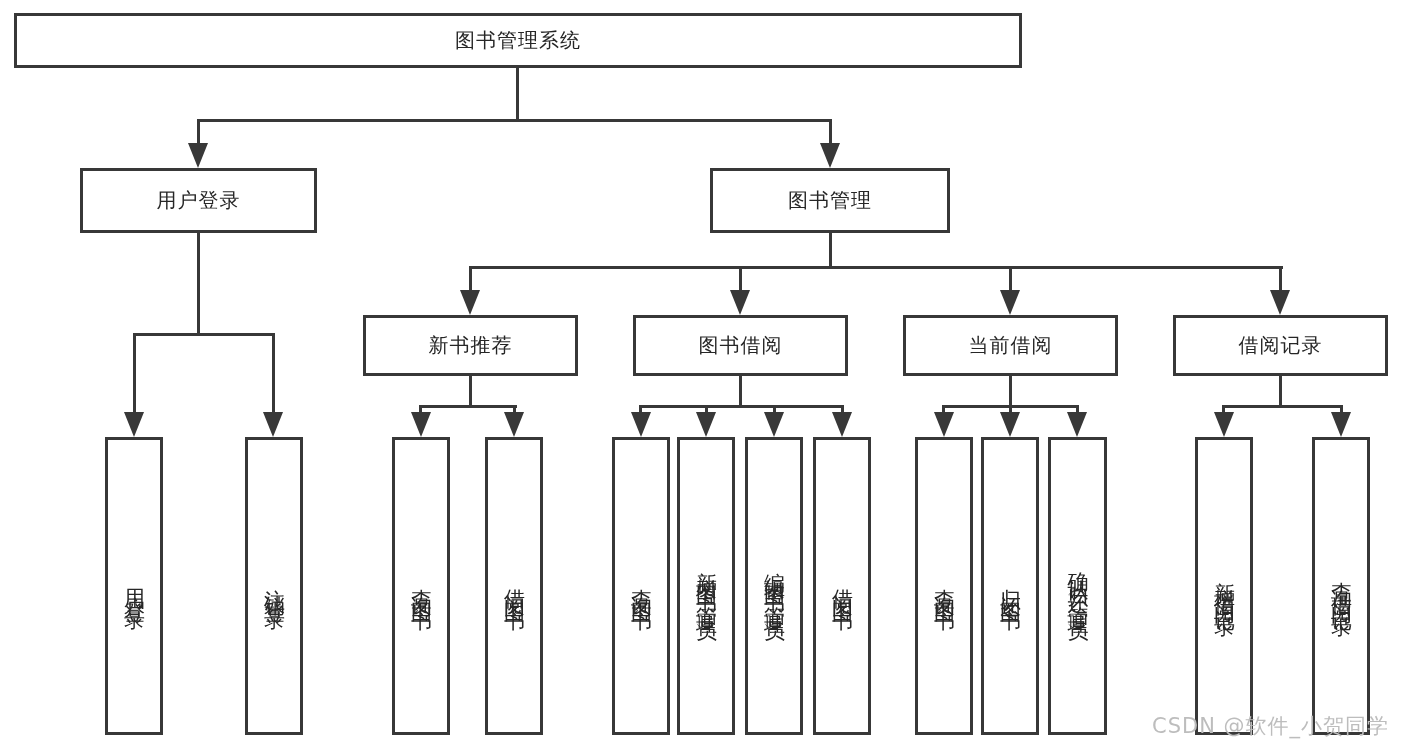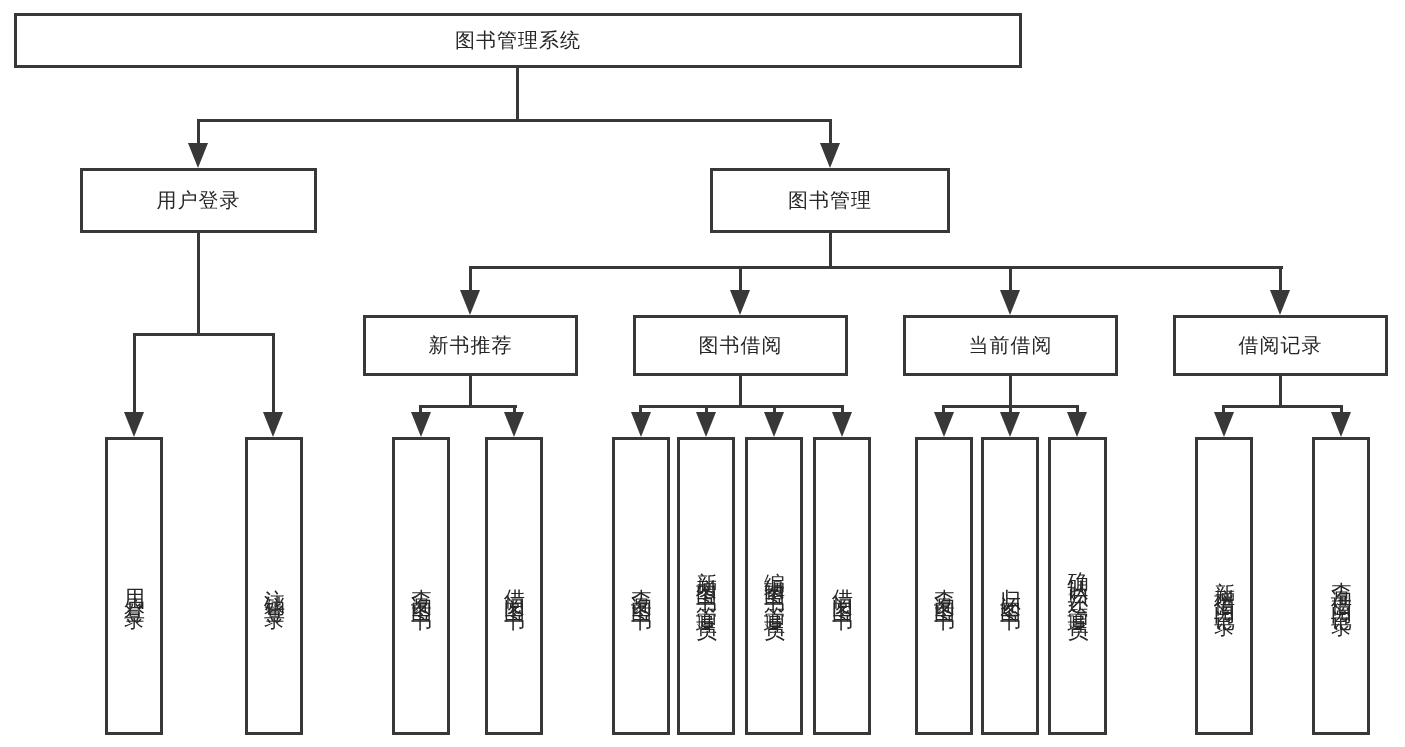--- a/index.html
+++ b/index.html
@@ -153,14 +153,15 @@
   <div class="arr" style="left:1000px;top:412px;"></div>
   <div class="arr" style="left:1067px;top:412px;"></div>
 
   <div class="line" style="left:1279px;top:376px;width:3px;height:32px;"></div>
   <div class="line" style="left:1222px;top:405px;width:121px;height:3px;"></div>
   <div class="line" style="left:1222px;top:405px;width:3px;height:10px;"></div>
   <div class="line" style="left:1340px;top:405px;width:3px;height:10px;"></div>
   <div class="arr" style="left:1214px;top:412px;"></div>
   <div class="arr" style="left:1331px;top:412px;"></div>
 
+  <div class="watermark">CSDN @软件_小贺同学</div>
 
 </div>
 
 </body></html>

